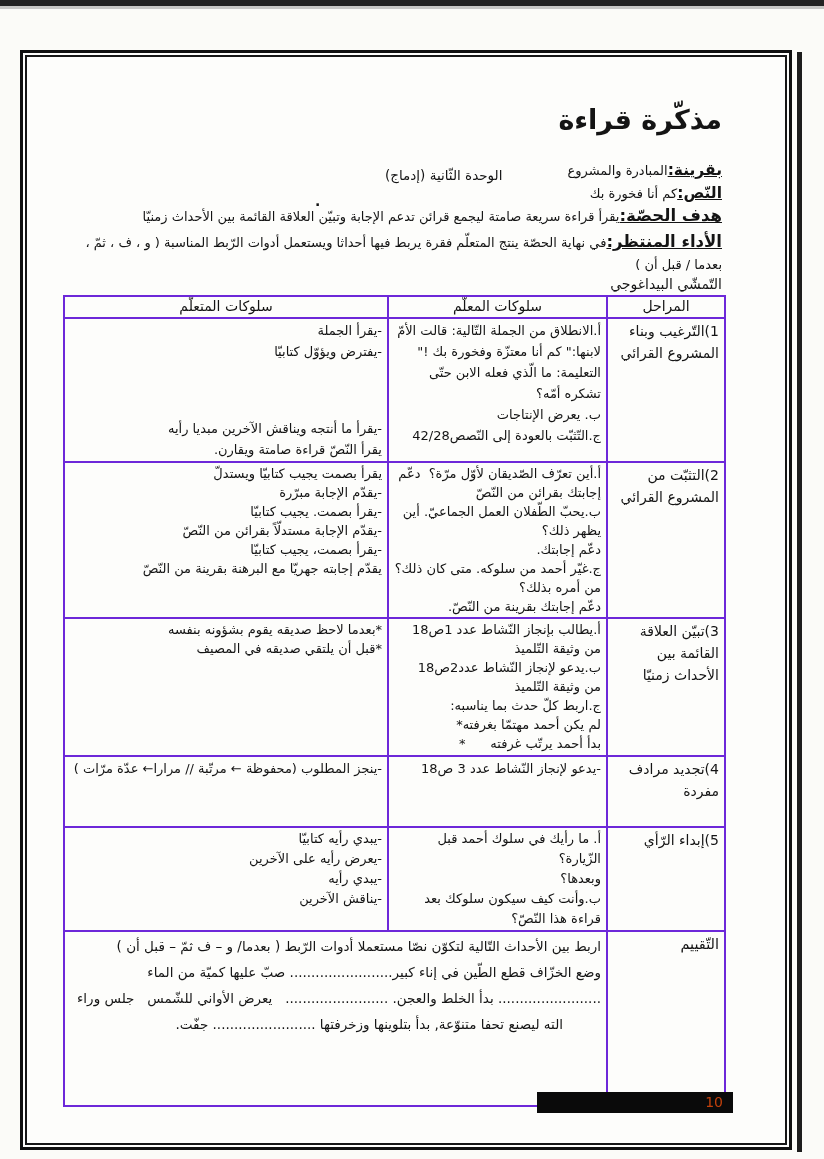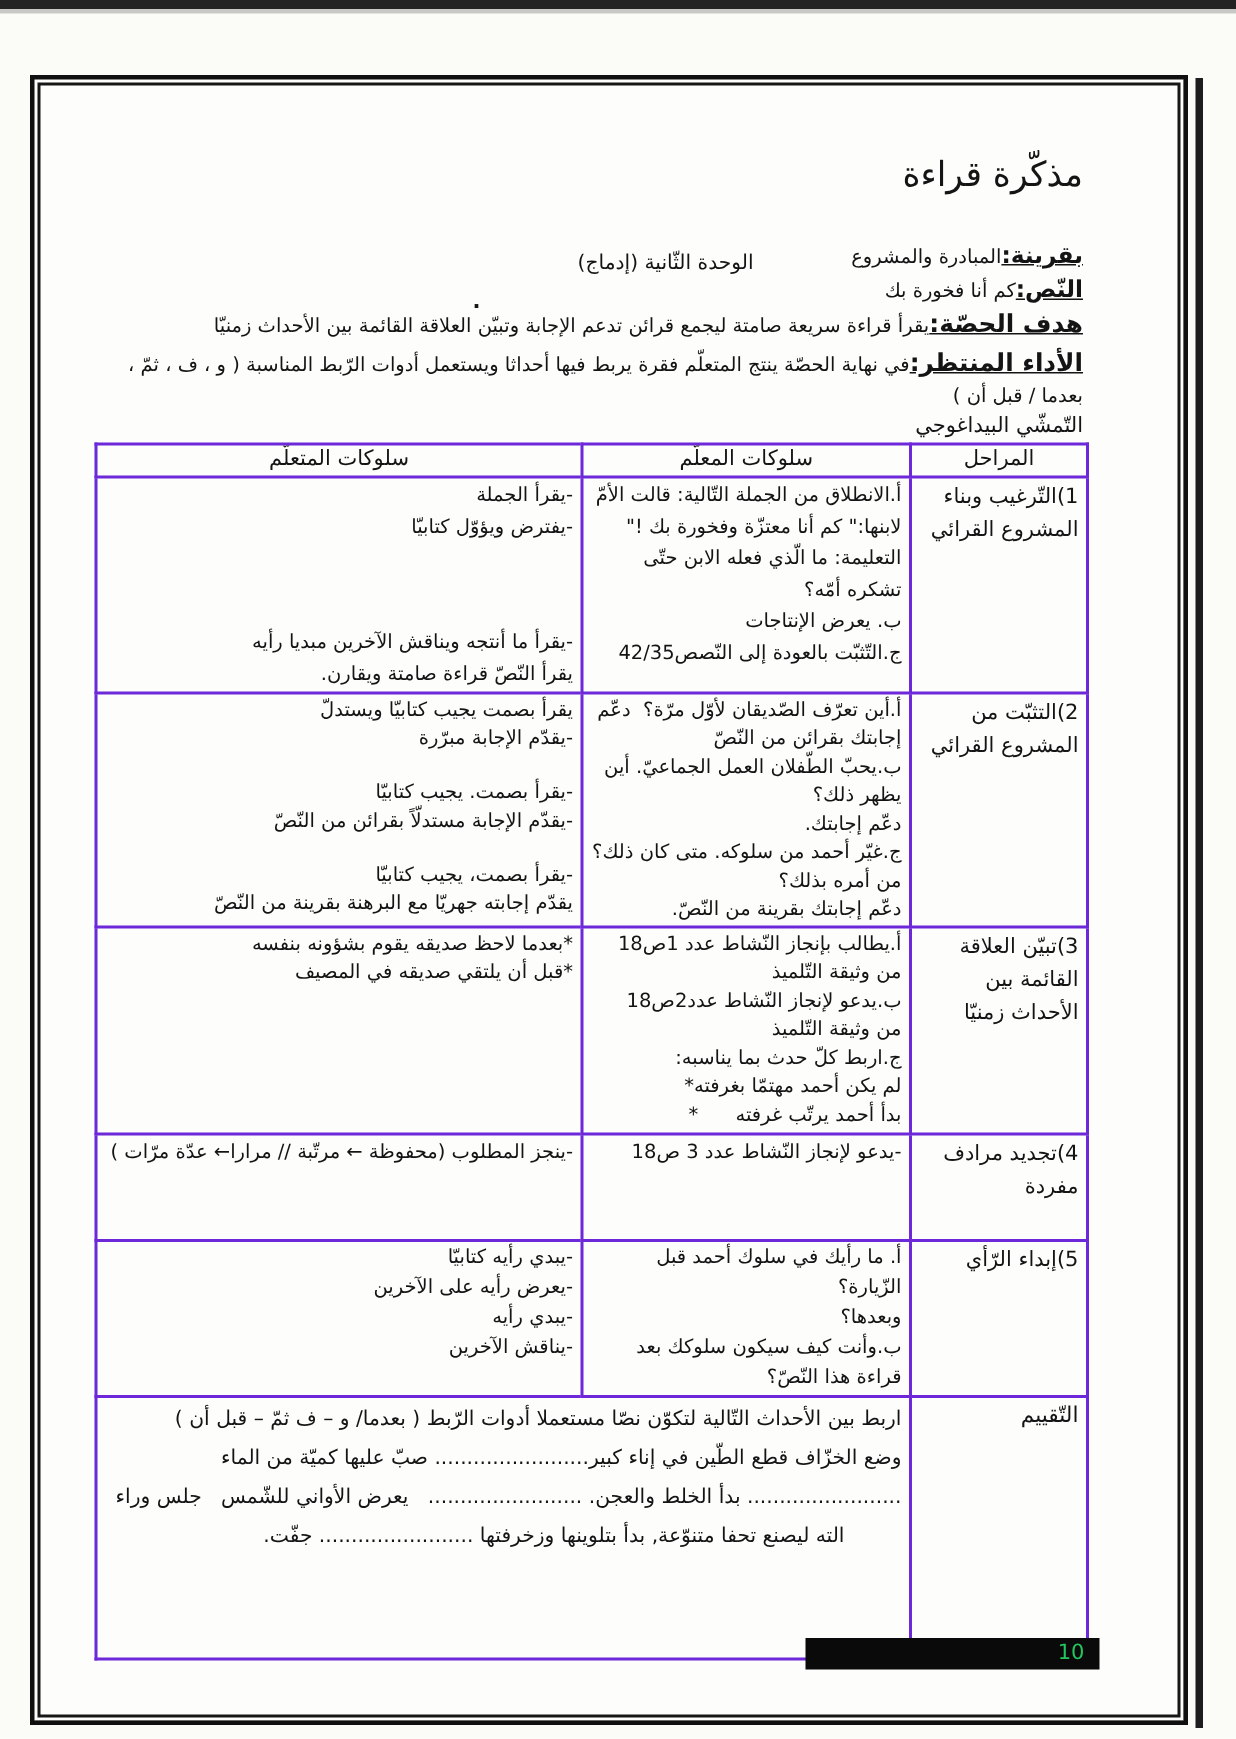--- a/index.html
+++ b/index.html
@@ -13,21 +13,21 @@
   .scan-top{position:absolute;left:0;top:0;width:824px;height:6px;background:#232323;}
   .scan-top2{position:absolute;left:0;top:6px;width:824px;height:3px;background:#8a8a8a;opacity:.45;}
   .scan-right{position:absolute;left:797px;top:52px;width:5px;height:1100px;background:#1d1d1d;}
   
   .frame{
     position:absolute;left:20px;top:50px;width:766px;height:1094px;
     border:3px solid #101010;background:#fdfdfb;
     box-shadow:inset 0 0 0 2px #fdfdfb, inset 0 0 0 4px #161616;
   }
   .abs{position:absolute;white-space:nowrap;}
-  .doc-title{font-size:23px;font-weight:normal;letter-spacing:1px;}
+  .doc-title{font-size:27px;font-weight:bold;letter-spacing:1px;}
   .unit{font-size:13.5px;margin-top:39px;}
   .fieldline{font-size:13px;}
   .flabel{font-weight:bold;text-decoration:underline;font-size:15.5px;}
   .flabel-big{font-weight:bold;text-decoration:underline;font-size:16.5px;}
   .approach{font-size:14px;}
   .straydot{font-size:14px;font-weight:bold;}
   
   table.ped{
     position:absolute;left:63px;top:295px;width:661px;
     border-collapse:collapse;table-layout:fixed;direction:rtl;
@@ -36,29 +36,29 @@
   table.ped td,table.ped th{
     border:2px solid #6d28d9;vertical-align:top;padding:1px 5px;
     font-weight:normal;overflow:hidden;
   }
   th.hdr{font-size:14px;text-align:center;padding:2px 4px;}
   td.stage{font-size:14px;text-align:right;line-height:22px;padding-top:3px;}
   .ln{white-space:pre-wrap;line-height:20px;text-align:right;}
   .ln21{line-height:21px;}
   .ln19{line-height:19px;}
   .gap56{margin-top:56px;}
-  .gap18{margin-top:17px;}
+  .gap18{}
   td.vbot{vertical-align:bottom;}
   td.eval-label{font-weight:bold;font-size:14.5px;}
   .evalln{white-space:pre-wrap;line-height:26px;text-align:right;font-size:13.5px;}
   .indent{margin-right:38px;}
   
   .pagebar{
     position:absolute;left:537px;top:1092px;width:196px;height:21px;
-    background:#0a0a0a;color:#22c55e;direction:ltr;text-align:right;
+    background:#0a0a0a;color:#c2410c;direction:ltr;text-align:right;
     font-size:14px;line-height:21px;padding:0 10px 0 0;box-sizing:border-box;
   }
 </style>
 </head>
 <body>
 
 <div class="scan-top"></div>
 <div class="scan-top2"></div>
 <div class="scan-right"></div>
 
@@ -98,21 +98,21 @@
   </tr>
 
   <tr style="height:136px">
     <td class="stage">1)التّرغيب وبناء المشروع القرائي</td>
     <td>
       <div class="ln ln21">أ.الانطلاق من الجملة التّالية: قالت الأمّ</div>
       <div class="ln ln21">لابنها:" كم أنا معتزّة وفخورة بك !"</div>
       <div class="ln ln21">التعليمة: ما الّذي فعله الابن حتّى</div>
       <div class="ln ln21">تشكره أمّه؟</div>
       <div class="ln ln21">ب. يعرض الإنتاجات</div>
-      <div class="ln ln21">ج.التّثبّت بالعودة إلى النّصص42/35</div>
+      <div class="ln ln21">ج.التّثبّت بالعودة إلى النّصص42/28</div>
     </td>
     <td>
       <div class="ln ln21">-يقرأ الجملة</div>
       <div class="ln ln21">-يفترض ويؤوّل كتابيّا</div>
       <div class="ln ln21 gap56">-يقرأ ما أنتجه ويناقش الآخرين مبديا رأيه</div>
       <div class="ln ln21">يقرأ النّصّ قراءة صامتة ويقارن.</div>
     </td>
   </tr>
 
   <tr style="height:151px">

